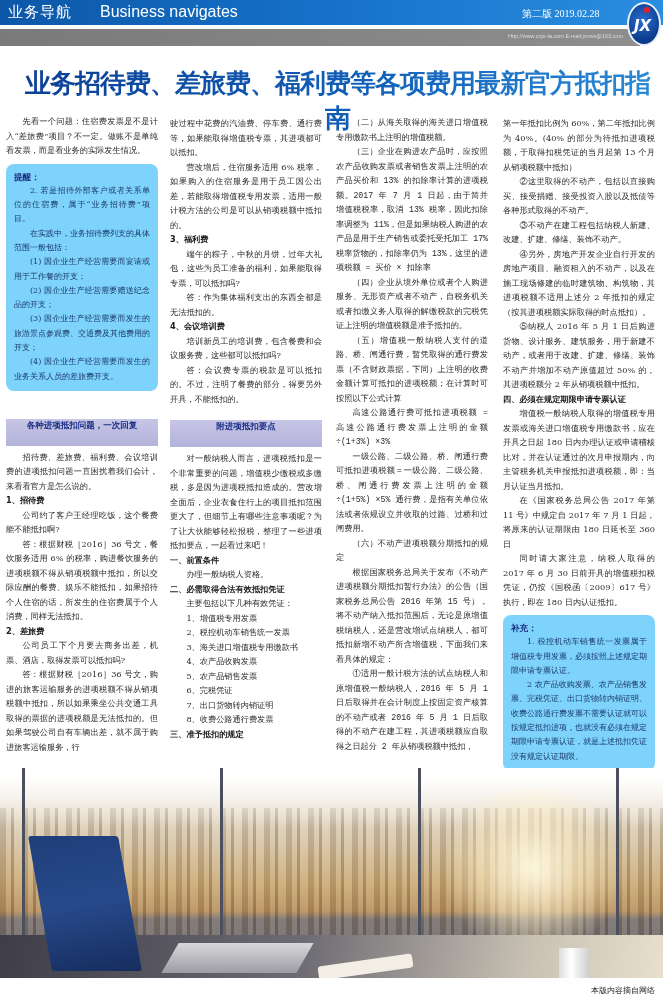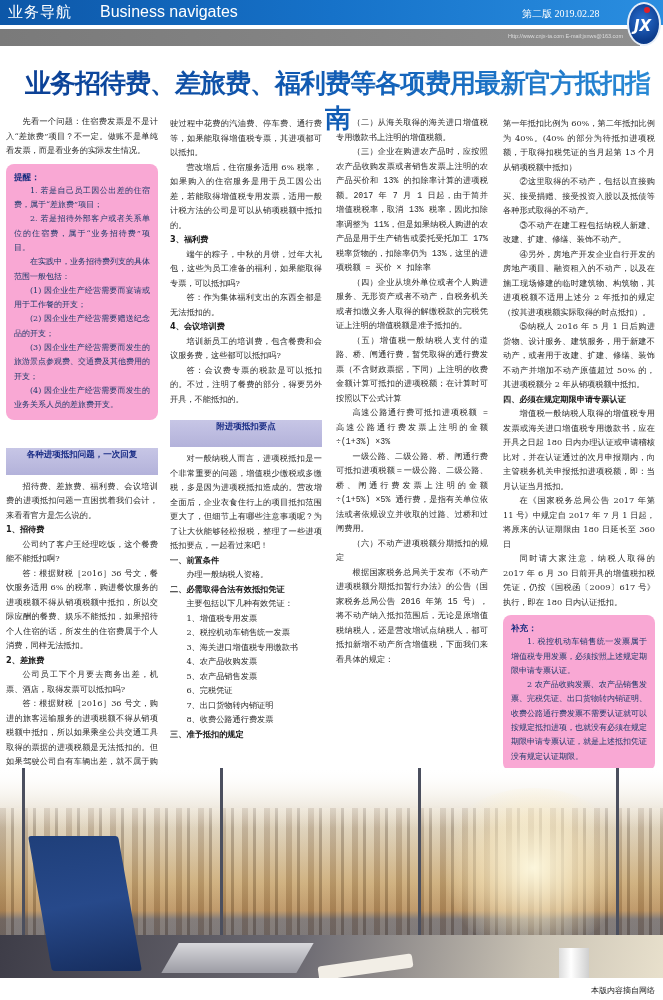--- a/index.html
+++ b/index.html
@@ -51,21 +51,21 @@
   .col p { text-indent: 2em; }
   .col p.noindent { text-indent: 0; }
   .c1 { left: 6px; width: 152px; }
   .c2 { left: 170px; width: 152px; top: 116px; }
   .c3 { left: 336px; width: 152px; top: 116px; font-family: Liberation Mono, monospace; }
   .c4 { left: 503px; width: 152px; top: 116px; }
 
   .sub { font-family: "DejaVu Sans", sans-serif; font-weight: bold; font-size: 8.2px; color: #1a1a1a; }
 
   .callout {
-    background: #f9a8d4; border-radius: 8px; padding: 6px 8px 7px 8px; margin: 6px 0 8px 0;
+    background: #7dd3fc; border-radius: 8px; padding: 6px 8px 7px 8px; margin: 6px 0 8px 0;
     color: #1d3a6b; font-size: 8px; line-height: 14.3px;
   }
   .callout .ctitle { font-family: "DejaVu Sans", sans-serif; font-weight: bold; color: #1a2e80; font-size: 8.6px; }
   .callout p { text-indent: 2em; }
 
   .secbar {
     background: linear-gradient(#c7c6e6, #b3b2da); height: 27px; margin: 14px 0 4px 0;
     text-align: center; font-family: "DejaVu Sans", sans-serif; font-weight: bold;
     font-size: 8.5px; line-height: 13px; color: #1a2d86;
   }
@@ -111,21 +111,20 @@
     <span class="txt">JX</span>
   </div>
 </div>
 
 <h1 class="headline">业务招待费、差旅费、福利费等各项费用最新官方抵扣指南</h1>
 
 <div class="col c1">
   <p>先看一个问题：住宿费发票是不是计入“差旅费”项目？不一定。做账不是单纯看发票，而是看业务的实际发生情况。</p>
   <div class="callout">
     <div class="ctitle">提醒：</div>
-    <p>1. 若是自己员工因公出差的住宿费，属于“差旅费”项目；</p>
     <p>2. 若是招待外部客户或者关系单位的住宿费，属于“业务招待费”项目。</p>
     <p>在实践中，业务招待费列支的具体范围一般包括：</p>
     <p>(1) 因企业生产经营需要而宴请或用于工作餐的开支；</p>
     <p>(2) 因企业生产经营需要赠送纪念品的开支；</p>
     <p>(3) 因企业生产经营需要而发生的旅游景点参观费、交通费及其他费用的开支；</p>
     <p>(4) 因企业生产经营需要而发生的业务关系人员的差旅费开支。</p>
   </div>
   <div class="secbar" style="margin-top:28px;">各种进项抵扣问题，一次回复</div>
   <p>招待费、差旅费、福利费、会议培训费的进项抵扣问题一直困扰着我们会计，来看看官方是怎么说的。</p>
   <div class="sub">1、招待费</div>
@@ -166,20 +165,21 @@
 
 <div class="col c3">
   <p>（二）从海关取得的海关进口增值税专用缴款书上注明的增值税额。</p>
   <p>（三）企业在购进农产品时，应按照农产品收购发票或者销售发票上注明的农产品买价和 13% 的扣除率计算的进项税额。2017 年 7 月 1 日起，由于简并增值税税率，取消 13% 税率，因此扣除率调整为 11%，但是如果纳税人购进的农产品是用于生产销售或委托受托加工 17% 税率货物的，扣除率仍为 13%，这里的进项税额 = 买价 × 扣除率</p>
   <p>（四）企业从境外单位或者个人购进服务、无形资产或者不动产，自税务机关或者扣缴义务人取得的解缴税款的完税凭证上注明的增值税额是准予抵扣的。</p>
   <p>（五）增值税一般纳税人支付的道路、桥、闸通行费，暂凭取得的通行费发票（不含财政票据，下同）上注明的收费金额计算可抵扣的进项税额；在计算时可按照以下公式计算</p>
   <p>高速公路通行费可抵扣进项税额 = 高速公路通行费发票上注明的金额 ÷(1+3%) ×3%</p>
   <p>一级公路、二级公路、桥、闸通行费可抵扣进项税额＝一级公路、二级公路、桥、闸通行费发票上注明的金额 ÷(1+5%) ×5% 通行费，是指有关单位依法或者依规设立并收取的过路、过桥和过闸费用。</p>
   <p>（六）不动产进项税额分期抵扣的规定</p>
   <p>根据国家税务总局关于发布《不动产进项税额分期抵扣暂行办法》的公告（国家税务总局公告 2016 年第 15 号），将不动产纳入抵扣范围后，无论是原增值税纳税人，还是营改增试点纳税人，都可抵扣新增不动产所含增值税，下面我们来看具体的规定：</p>
+  <p>①适用一般计税方法的试点纳税人和原增值税一般纳税人，2016 年 5 月 1 日后取得并在会计制度上按固定资产核算的不动产或者 2016 年 5 月 1 日后取得的不动产在建工程，其进项税额应自取得之日起分 2 年从销项税额中抵扣，</p>
 </div>
 
 <div class="col c4">
   <p class="noindent">第一年抵扣比例为 60%，第二年抵扣比例为 40%。(40% 的部分为待抵扣进项税额，于取得扣税凭证的当月起第 13 个月从销项税额中抵扣）</p>
   <p>②这里取得的不动产，包括以直接购买、接受捐赠、接受投资入股以及抵债等各种形式取得的不动产。</p>
   <p>③不动产在建工程包括纳税人新建、改建、扩建、修缮、装饰不动产。</p>
   <p>④另外，房地产开发企业自行开发的房地产项目、融资租入的不动产，以及在施工现场修建的临时建筑物、构筑物，其进项税额不适用上述分 2 年抵扣的规定（按其进项税额实际取得的时点抵扣）。</p>
   <p>⑤纳税人 2016 年 5 月 1 日后购进货物、设计服务、建筑服务，用于新建不动产，或者用于改建、扩建、修缮、装饰不动产并增加不动产原值超过 50% 的，其进项税额分 2 年从销项税额中抵扣。</p>
   <div class="sub">四、必须在规定期限申请专票认证</div>
   <p>增值税一般纳税人取得的增值税专用发票或海关进口增值税专用缴款书，应在开具之日起 180 日内办理认证或申请稽核比对，并在认证通过的次月申报期内，向主管税务机关申报抵扣进项税额，即：当月认证当月抵扣。</p>

